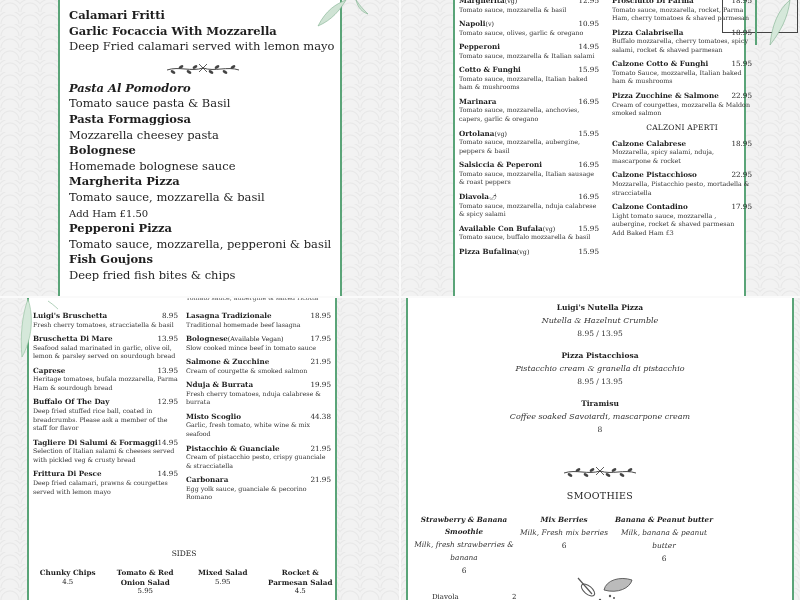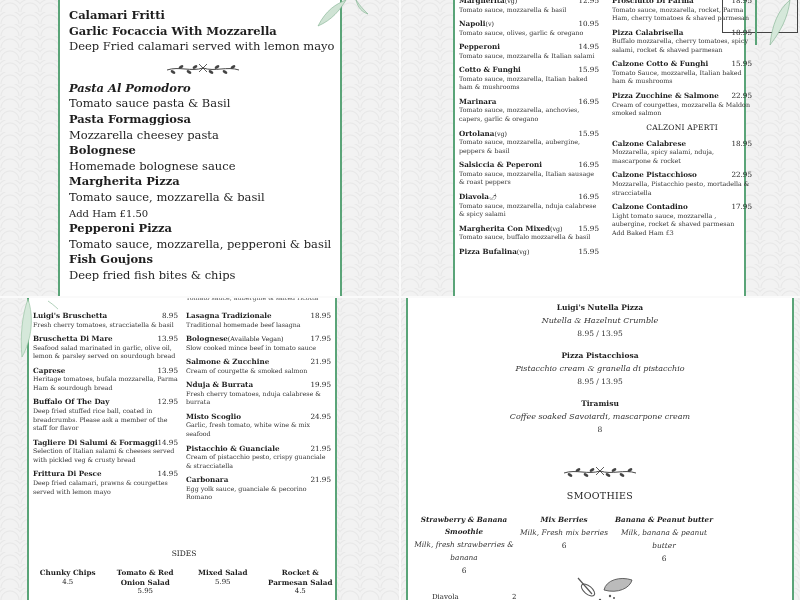--- a/index.html
+++ b/index.html
@@ -152,21 +152,21 @@
           <div class="name"><span>Salsiccia &amp; Peperoni</span></div>
           <div class="price">16.95</div>
           <div class="desc">Tomato sauce, mozzarella, Italian sausage &amp; roast peppers</div>
         </div>
         <div class="item">
           <div class="name"><span>Diavola</span><span class="tag">🌶</span></div>
           <div class="price">16.95</div>
           <div class="desc">Tomato sauce, mozzarella, nduja calabrese &amp; spicy salami</div>
         </div>
         <div class="item">
-          <div class="name"><span>Margherita Con Mixed</span><span class="tag">(vg)</span></div>
+          <div class="name"><span>Available Con Bufala</span><span class="tag">(vg)</span></div>
           <div class="price">15.95</div>
           <div class="desc">Tomato sauce, buffalo mozzarella &amp; basil</div>
         </div>
         <div class="item">
           <div class="name"><span>Pizza Bufalina</span><span class="tag">(vg)</span></div>
           <div class="price">15.95</div>
         </div>
       </div>
     <div class="col col2" id="q2-col2" style="top:-4px">
         <div class="item">
@@ -266,21 +266,21 @@
           <div class="price">21.95</div>
           <div class="desc">Cream of courgette &amp; smoked salmon</div>
         </div>
         <div class="item">
           <div class="name"><span>Nduja &amp; Burrata</span></div>
           <div class="price">19.95</div>
           <div class="desc">Fresh cherry tomatoes, nduja calabrese &amp; burrata</div>
         </div>
         <div class="item">
           <div class="name"><span>Misto Scoglio</span></div>
-          <div class="price">24.95</div>
+          <div class="price">44.38</div>
           <div class="desc">Garlic, fresh tomato, white wine &amp; mix seafood</div>
         </div>
         <div class="item">
           <div class="name"><span>Pistacchio &amp; Guanciale</span></div>
           <div class="price">21.95</div>
           <div class="desc">Cream of pistacchio pesto, crispy guanciale &amp; stracciatella</div>
         </div>
         <div class="item">
           <div class="name"><span>Carbonara</span></div>
           <div class="price">21.95</div>

